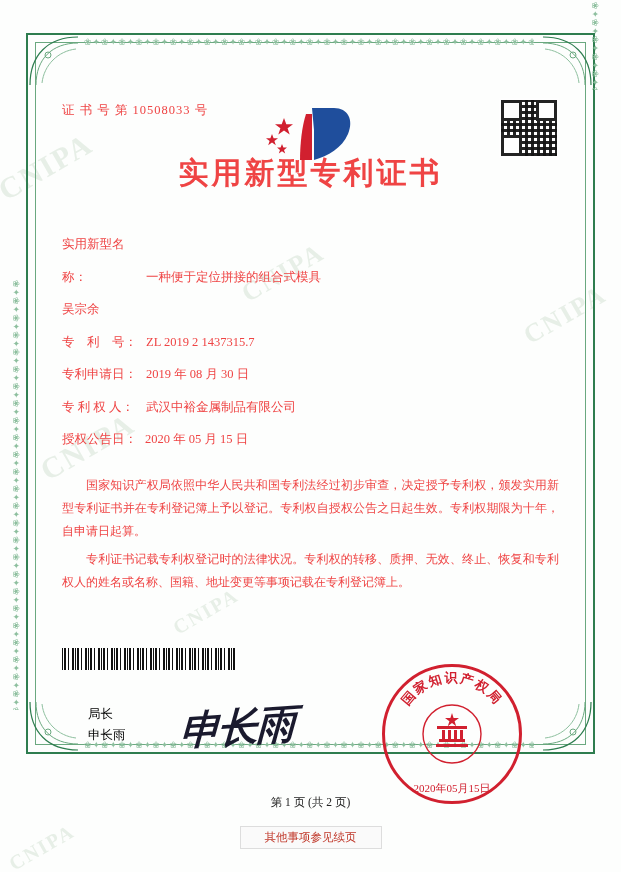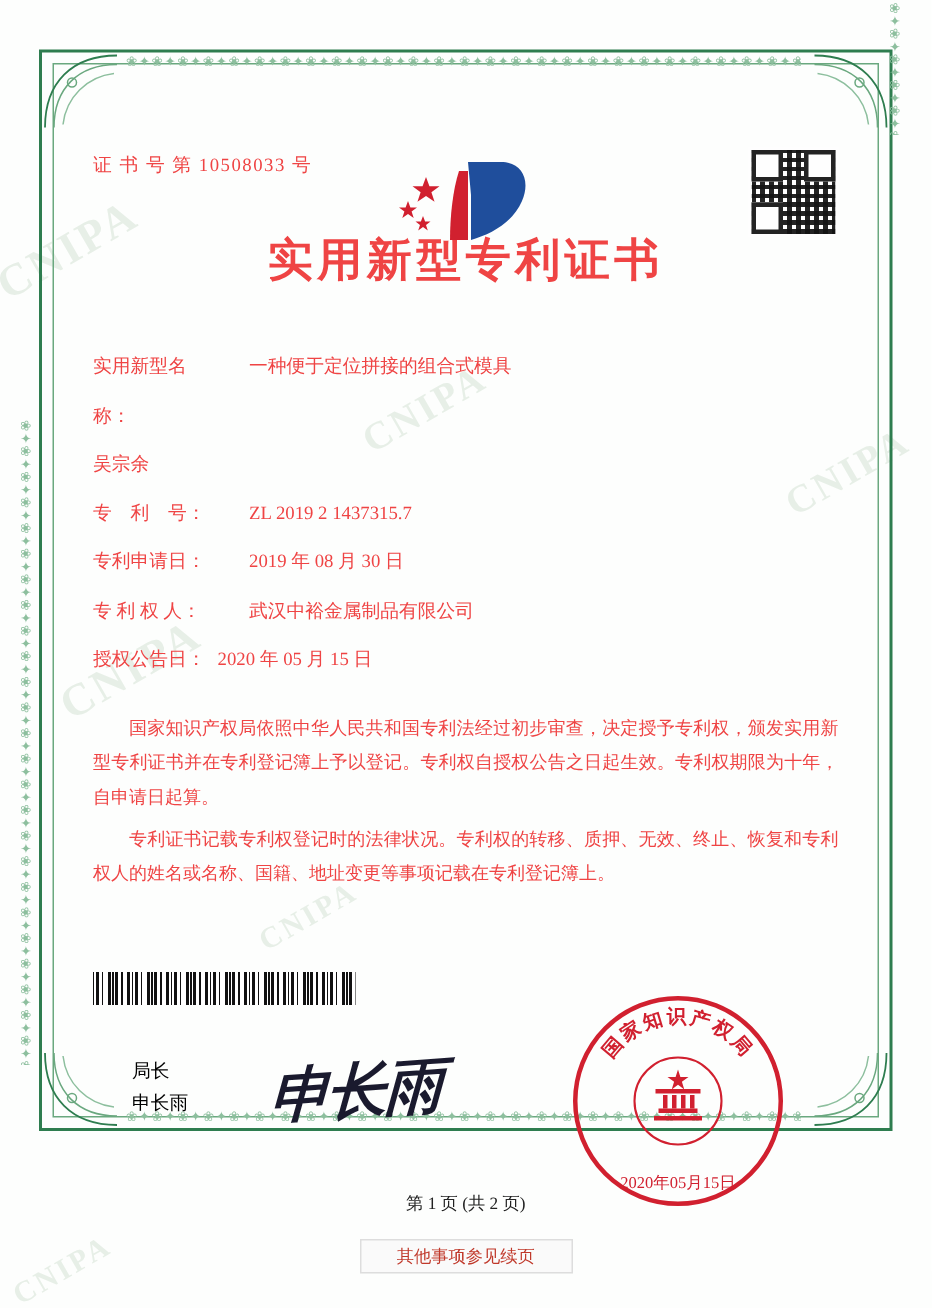--- a/index.html
+++ b/index.html
@@ -103,22 +103,21 @@
     margin-top:34px;
     font-family:"DejaVu Sans","Liberation Sans",sans-serif;
   }
   .fields{
     margin-top:34px;
     font-size:12.5px;
     line-height:2.6;
   }
   .field-row{
     display:flex;
-    align-items:flex-start;
-    gap:20px;
+    align-items:flex-end;
   }
   .field-label{
     width:84px;
     flex:none;
     letter-spacing:0px;
   }
   .field-value{flex:1;}
   .two-col{display:flex;}
   .two-col .col{display:flex;align-items:baseline;}
   .two-col .col.first{width:250px;flex:none;}

